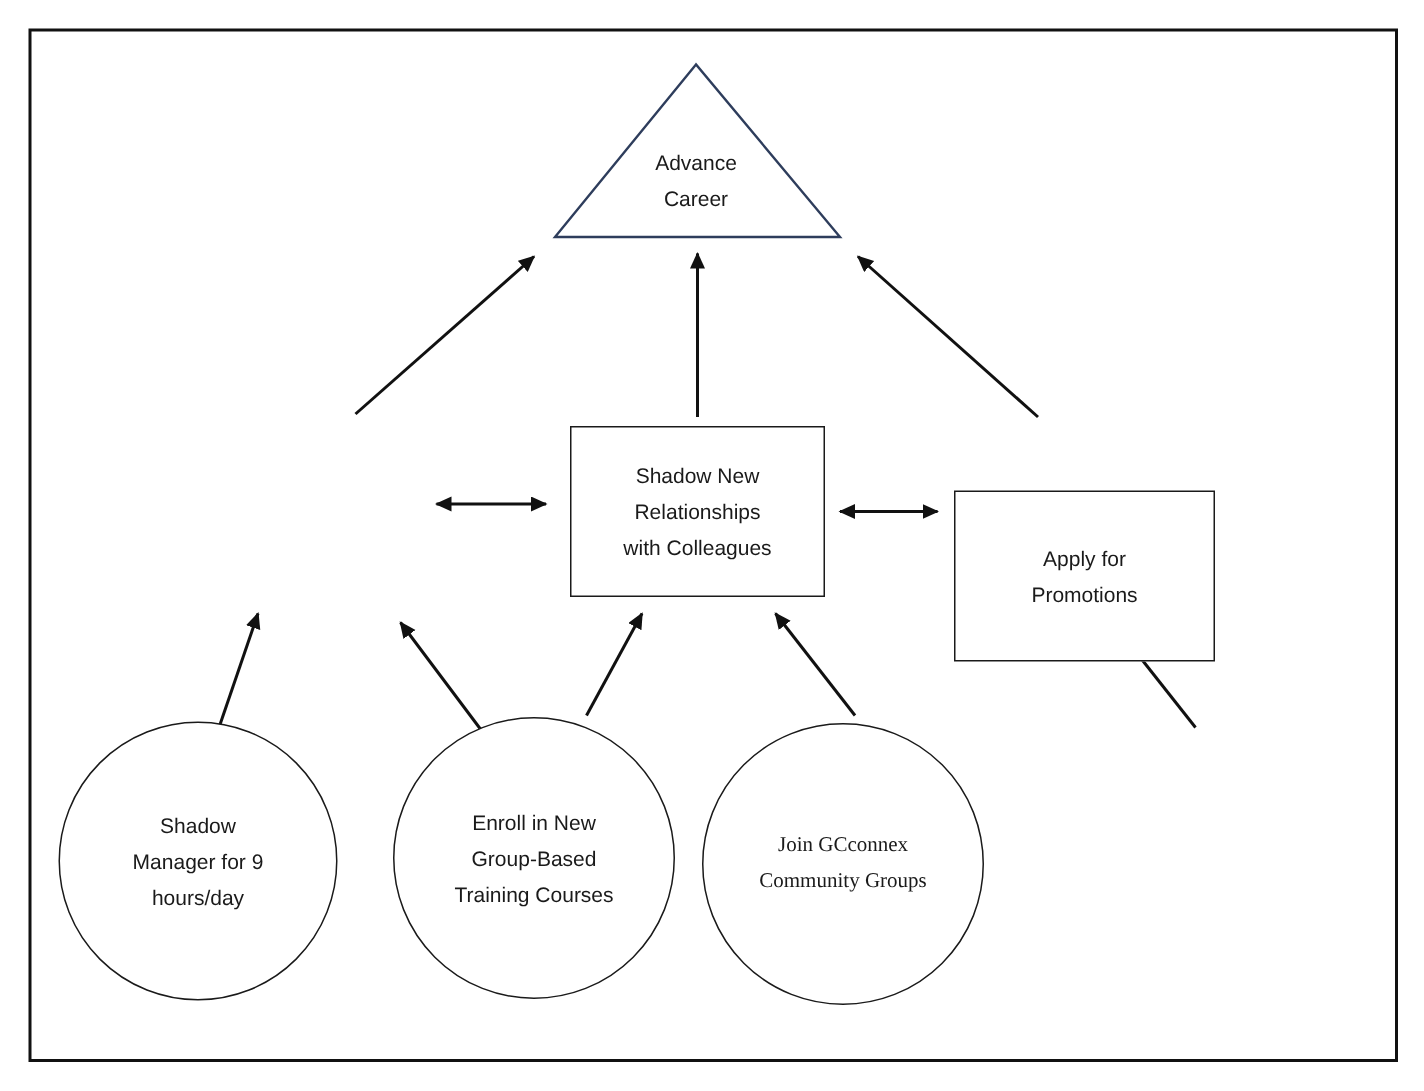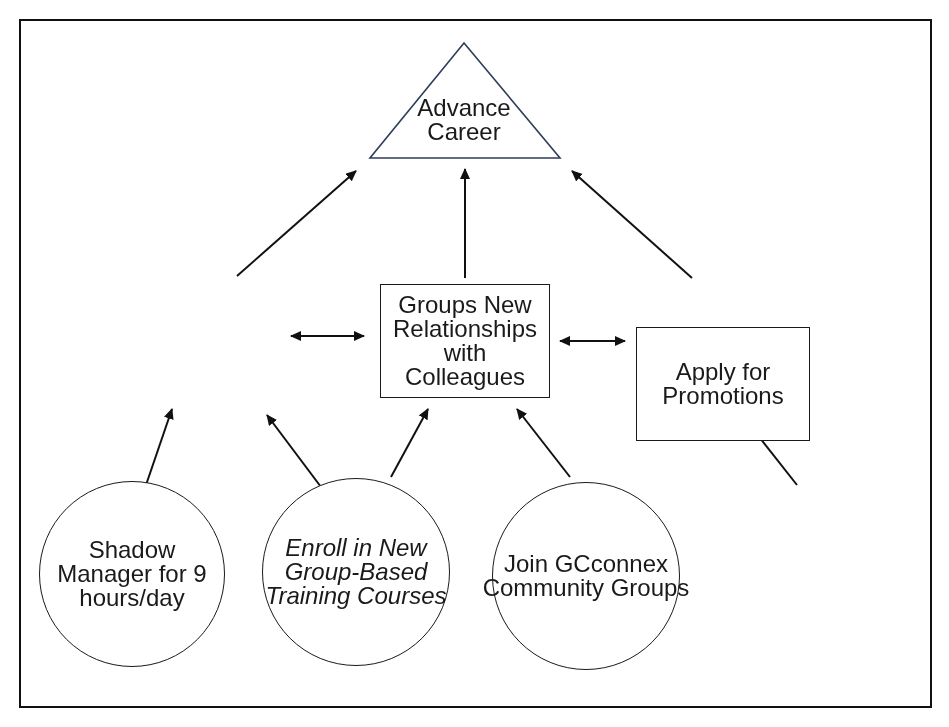--- a/index.html
+++ b/index.html
@@ -26,21 +26,21 @@
   }
   .overlay {
     position: absolute;
     left: 0;
     top: 0;
     width: 949px;
     height: 727px;
   }
   .node-label {
     color: #1a1a1a;
-    font-size: 24px;
+    font-size: 14px;
     line-height: 24px;
     text-align: center;
     white-space: pre-line;
   }
   .goal-label {
     position: absolute;
     left: 404px;
     top: 96px;
     width: 120px;
   }
@@ -57,22 +57,22 @@
   #box-build   { left: 380px; top: 284px; width: 170px; height: 114px; }
   #box-apply   { left: 636px; top: 284px; width: 174px; height: 114px; margin-top: 43px; }
   .action-circle {
     position: absolute;
     border: 1.5px solid #1a1a1a;
     border-radius: 50%;
     background: #ffffff;
     box-sizing: border-box;
   }
   #circle-shadow { left: 39px;  top: 481px; width: 186px; height: 186px; }
-  #circle-enroll { left: 262px; top: 478px; width: 188px; height: 188px; font-style: italic; }
-  #circle-join   { left: 492px; top: 482px; width: 188px; height: 188px; }
+  #circle-enroll { left: 262px; top: 478px; width: 188px; height: 188px; }
+  #circle-join   { left: 468px; top: 482px; width: 188px; height: 188px; font-family: Liberation Serif, serif; }
   #circle-check  { left: 713px; top: 480px; width: 186px; height: 186px; }
   .circle-text {
     position: absolute;
     left: 50%;
     top: 50%;
     width: 210px;
     transform: translate(-50%, -50%);
   }
   svg line { stroke: #111111; stroke-width: 2; }
   svg polygon.goal-shape { fill: #ffffff; stroke: #2e3d5c; stroke-width: 1.6; }
@@ -104,21 +104,21 @@
     <line x1="321" y1="487" x2="267" y2="415" marker-end="url(#arrowhead)"></line>
     <line x1="391" y1="477" x2="428" y2="409" marker-end="url(#arrowhead)"></line>
     <line x1="570" y1="477" x2="517" y2="409" marker-end="url(#arrowhead)"></line>
     <line x1="797" y1="485" x2="737" y2="409" marker-end="url(#arrowhead)"></line>
   </svg>
 
   <div class="node-label goal-label">Advance
 Career</div>
 
   <div class="strategy-box" id="box-build">
-    <span class="node-label">Groups New
+    <span class="node-label">Shadow New
 Relationships
 with Colleagues</span>
   </div>
   <div class="strategy-box" id="box-apply">
     <span class="node-label">Apply for
 Promotions</span>
   </div>
 
   <div class="action-circle" id="circle-shadow">
     <span class="node-label circle-text">Shadow

